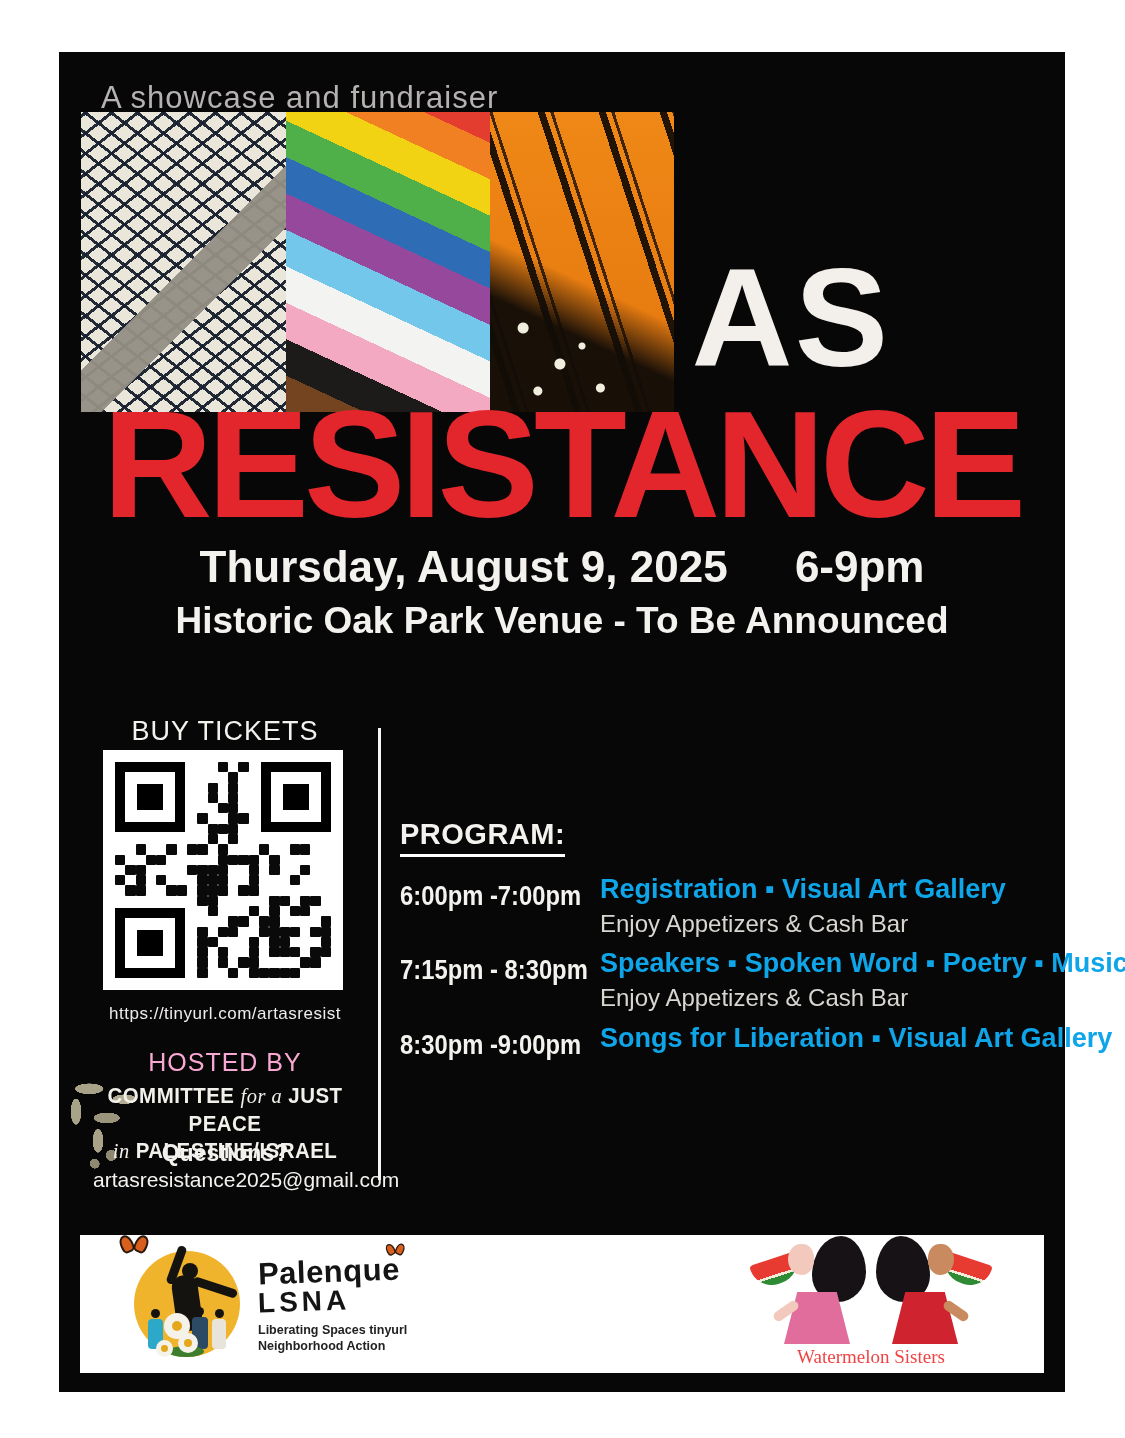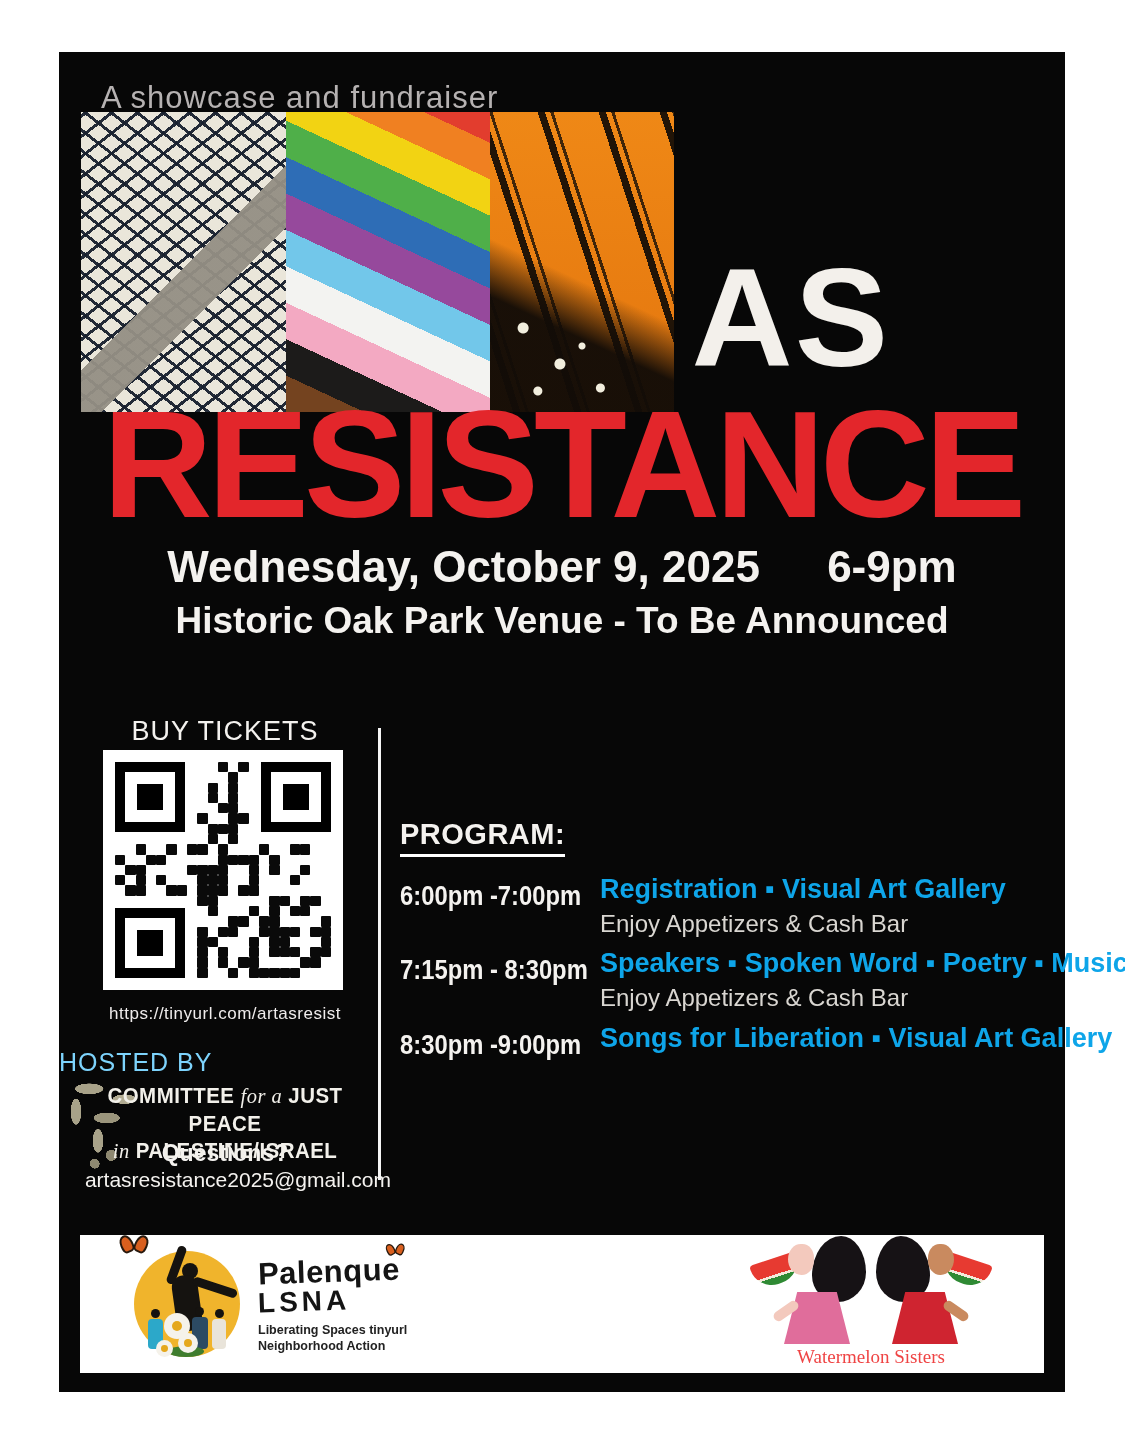--- a/index.html
+++ b/index.html
@@ -55,39 +55,39 @@
       padding:12px;box-sizing:border-box;}
   .qr-grid{display:grid;grid-template-rows:repeat(21,1fr);grid-template-columns:repeat(21,1fr);
       width:216px;height:216px;position:relative;}
   .qr-grid i{background:#0a0a0a;border-radius:1px;}
   .finder{position:absolute;width:70px;height:70px;border:10px solid #000;background:#fff;
       display:flex;align-items:center;justify-content:center;box-sizing:border-box;}
   .finder>span{width:26px;height:26px;background:#000;display:block;}
   .f1{top:0;left:0;} .f2{top:0;right:0;} .f3{bottom:0;left:0;}
   .qr-url{position:absolute;left:0;top:952px;width:332px;text-align:center;
       font-size:17px;color:#efecec;letter-spacing:.5px;}
-  .hosted{position:absolute;left:0;top:996px;width:332px;
-      font-size:25px;letter-spacing:1px;color:#7dd3fc;font-weight:500;}
+  .hosted{position:absolute;left:0;top:996px;width:332px;text-align:center;
+      font-size:25px;letter-spacing:1px;color:#f9a8d4;font-weight:500;}
   .committee{position:absolute;left:10px;top:1030px;width:312px;text-align:center;color:#f2f0ea;}
   .cmt-l1,.cmt-l2{position:relative;z-index:1;font-size:22px;font-weight:700;
       letter-spacing:.5px;transform:scaleX(.93);line-height:1.25;}
   .cmt-serif{font-family:"Liberation Serif", serif;font-style:italic;font-weight:500;
       text-transform:none;font-size:22px;}
   .olive{position:absolute;left:-4px;top:-14px;width:110px;height:104px;z-index:0;background:
       radial-gradient(ellipse 24px 9px at 22% 20%, #a8a289 0 58%, rgba(0,0,0,0) 60%),
       radial-gradient(ellipse 9px 22px at 10% 42%, #a8a289 0 58%, rgba(0,0,0,0) 60%),
       radial-gradient(ellipse 22px 9px at 38% 48%, #9b957c 0 58%, rgba(0,0,0,0) 60%),
       radial-gradient(ellipse 9px 20px at 30% 70%, #a8a289 0 58%, rgba(0,0,0,0) 60%),
       radial-gradient(ellipse 20px 8px at 54% 30%, #b1ab92 0 58%, rgba(0,0,0,0) 60%),
       radial-gradient(circle 9px at 42% 84%, #8e8870 0 60%, rgba(0,0,0,0) 62%),
       radial-gradient(circle 8px at 27% 92%, #8e8870 0 60%, rgba(0,0,0,0) 62%);}
   .questions{position:absolute;left:0;top:1088px;width:332px;text-align:center;
       font-size:23px;font-weight:700;color:#f4f2ef;}
-  .email{position:absolute;left:0;top:1116px;width:332px;text-align:right;
-      font-size:21px;font-weight:500;color:#f4f2ef;}
+  .email{position:absolute;left:0;top:1116px;width:332px;text-align:left;
+      font-size:21px;font-weight:500;color:#f4f2ef;padding-left:34px;}
 
   .divider{position:absolute;left:319px;top:676px;width:3px;height:452px;background:#f5f5f5;}
 
   
   .program{position:absolute;left:341px;top:766px;width:660px;color:#f4f2ef;}
   .p-head{display:inline-block;font-size:29px;font-weight:800;letter-spacing:.5px;
       border-bottom:3px solid #fff;padding-bottom:3px;}
   .p-rows{margin-top:18px;display:flex;flex-direction:column;gap:12px;}
   .p-row{display:flex;align-items:flex-start;}
   .p-time{flex:none;width:200px;font-size:28px;font-weight:700;transform:scaleX(.85);
@@ -178,21 +178,21 @@
     <div class="title-row">
       <span class="glyph g-keffiyeh">A</span>
       <span class="glyph g-pride">R</span>
       <span class="glyph g-monarch">T</span>
       <span class="as-word">AS</span>
     </div>
 
     <div class="resistance">RESISTANCE</div>
 
     <div class="when">
-      <span class="date">Wednesday, October 9, 2025</span>
+      <span class="date">Thursday, August 9, 2025</span>
       <span class="time">6-9pm</span>
     </div>
     <div class="venue">Historic Oak Park Venue -  To Be Announced</div>
 
     <div class="buy">BUY TICKETS</div>
     <div class="qr">
       <div class="qr-grid">
         <div class="finder f1">
             <span></span>
           </div>

